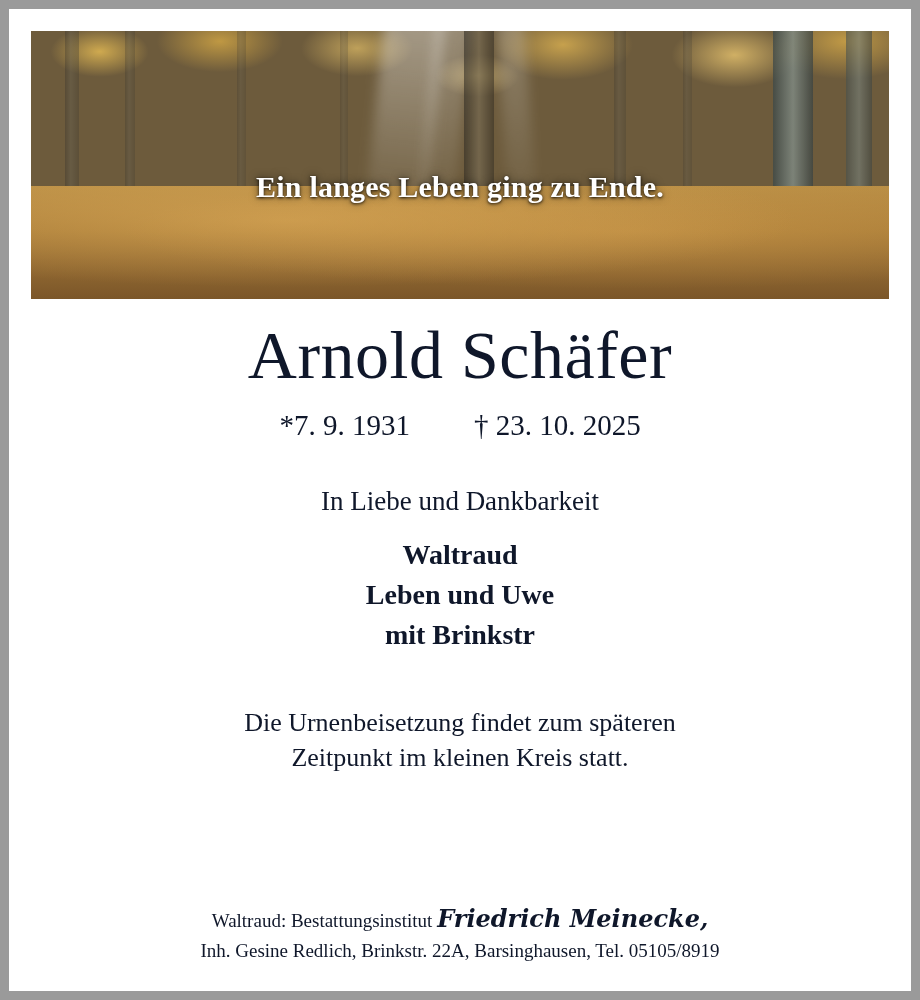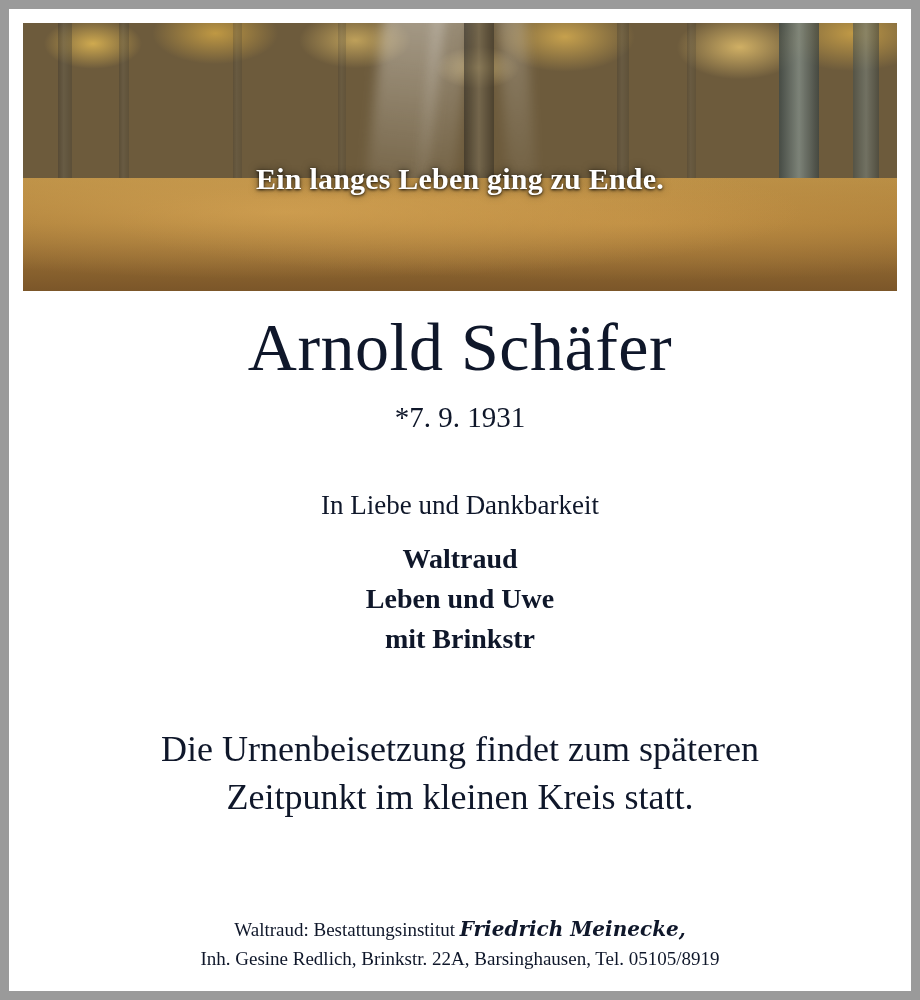--- a/index.html
+++ b/index.html
@@ -13,21 +13,21 @@
     font-family: "Liberation Serif", serif;
     overflow: hidden;
   }
 
   .notice {
     box-sizing: border-box;
     width: 920px;
     height: 1000px;
     border: 9px solid #9a9a9a;
     background: #ffffff;
-    padding: 0;
+    padding: 8px;
     display: flex;
     flex-direction: column;
   }
 
   .inner {
     box-sizing: border-box;
     flex: 1 1 auto;
     padding: 14px 14px 10px 14px;
     display: flex;
     flex-direction: column;
@@ -150,48 +150,48 @@
     display: flex;
     justify-content: space-between;
     gap: 64px;
     font-size: 29px;
     margin-top: 14px;
   }
   .dates .date-item { white-space: nowrap; }
 
   .dedication {
     font-size: 27px;
-    margin-top: 56px;
+    margin-top: 44px;
   }
 
   .mourners {
     margin-top: 18px;
     font-weight: bold;
     font-size: 28px;
     line-height: 1.42;
   }
 
   .arrangement {
-    margin-top: 68px;
-    font-size: 36px;
+    margin-top: 52px;
+    font-size: 26px;
     line-height: 1.32;
     text-align: center;
   }
 
   .footer {
     margin-top: auto;
     padding-bottom: 8px;
     font-size: 19px;
     line-height: 1.5;
   }
   .footer .inst {
     font-style: italic;
     font-weight: bold;
     font-family: "DejaVu Serif", serif;
-    font-size: 20px;
+    font-size: 24px;
   }
 </style>
 </head>
 <body>
 
 <div class="notice">
   <div class="inner">
 
     <div class="banner">
       <div class="sky"></div>
@@ -211,20 +211,21 @@
       <div class="ground"></div>
       <div class="banner-caption">Ein langes Leben ging zu Ende.</div>
     </div>
 
     <div class="body-wrap">
 
       <div class="deceased-name">Arnold Schäfer</div>
 
       <div class="dates">
         <span class="date-item">*7. 9. 1931</span>
+        <span class="date-item">† 23. 10. 2025</span>
       </div>
 
       <div class="dedication">In Liebe und Dankbarkeit</div>
 
       <div class="mourners">
         <div>Waltraud</div>
         <div>Leben und Uwe</div>
         <div>mit Brinkstr</div>
       </div>
 

